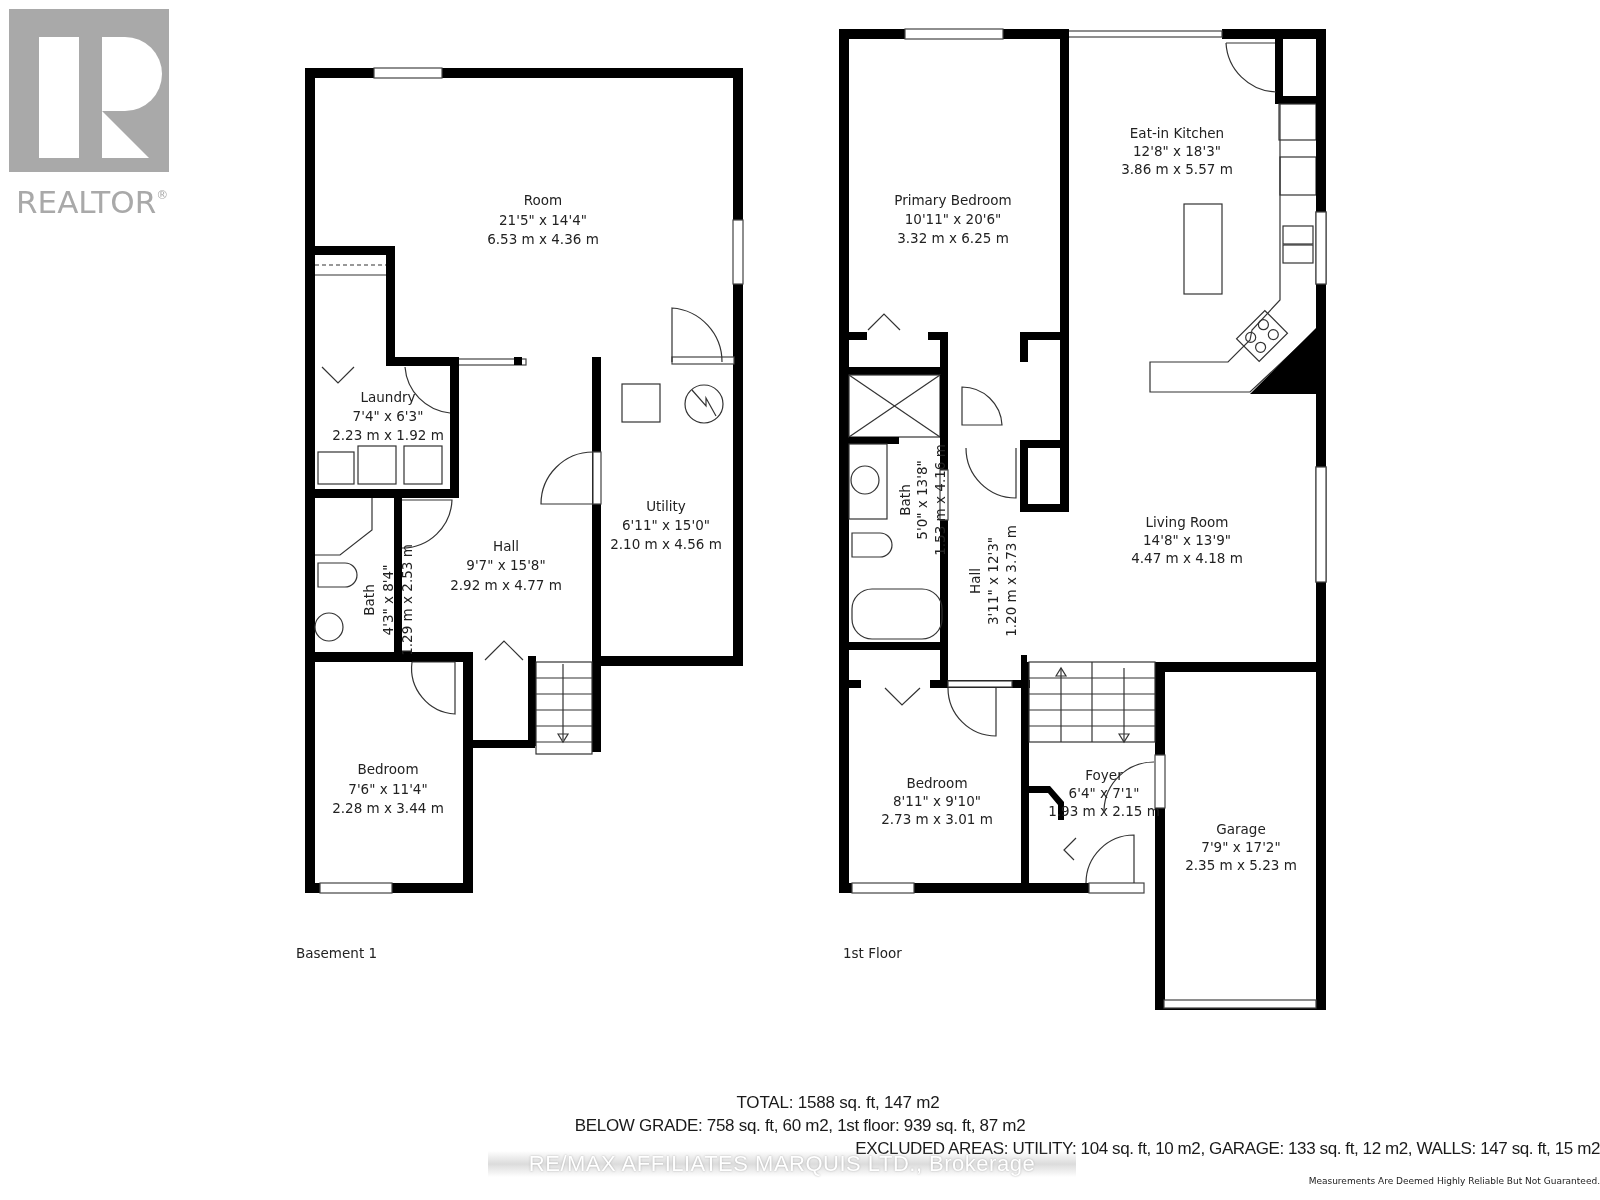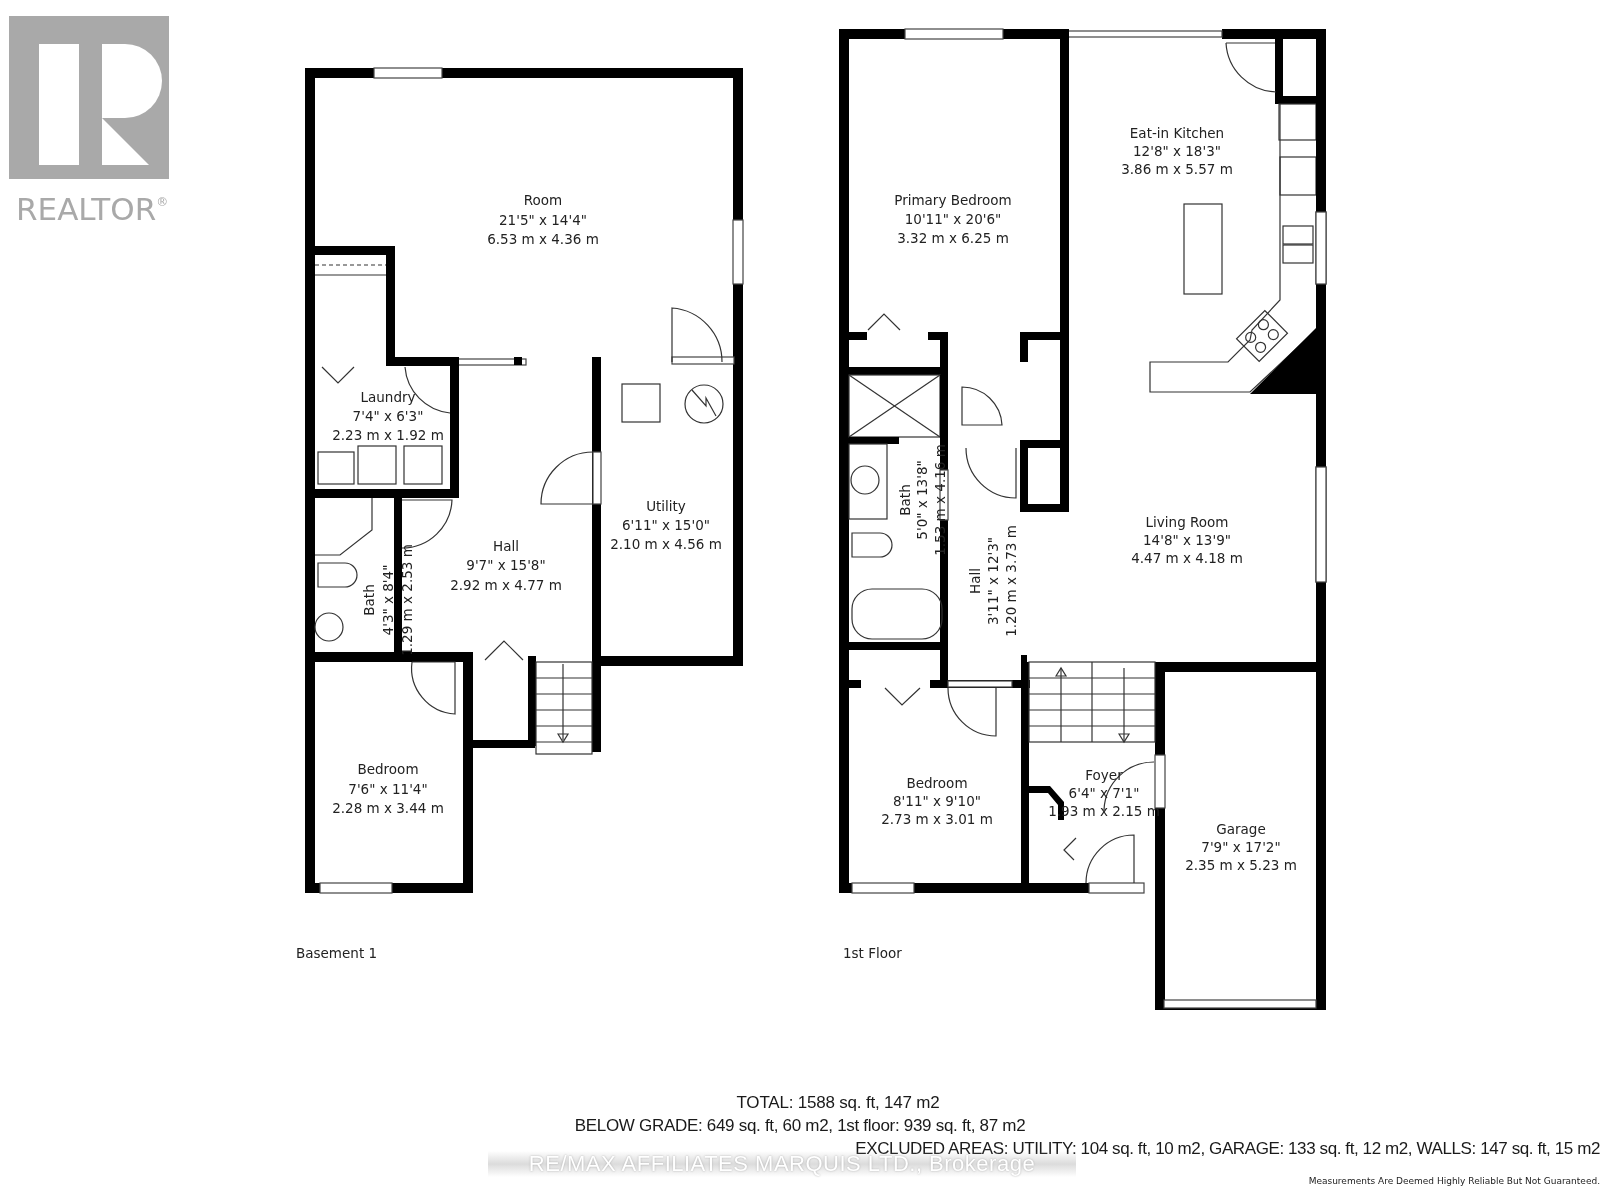--- a/index.html
+++ b/index.html
@@ -3,21 +3,21 @@
 <meta charset="utf-8">
 <style>
   html,body{margin:0;padding:0;background:#ffffff;}
   body{width:1600px;height:1200px;position:relative;overflow:hidden;font-family:"DejaVu Sans","Liberation Sans",sans-serif;}
   #plan{position:absolute;left:0;top:0;width:1600px;height:1200px;}
   .wall{fill:#000;}
   .thin{fill:none;stroke:#333;stroke-width:1.2;}
   .win{fill:#fff;stroke:#444;stroke-width:1.2;}
   .rlabel{font-family:"DejaVu Sans","Liberation Sans",sans-serif;font-size:13.5px;fill:#222;text-anchor:middle;}
   .flabel{font-family:"DejaVu Sans","Liberation Sans",sans-serif;font-size:13.5px;fill:#222;}
-  .logo{position:absolute;left:8px;top:15px;width:170px;height:210px;}
+  .logo{position:absolute;left:8px;top:8px;width:170px;height:210px;}
   .logo-box{position:absolute;left:1px;top:1px;width:160px;height:163px;background:#a9a9a9;}
   .logo-text{position:absolute;left:8px;top:176px;font-family:"DejaVu Sans","Liberation Sans",sans-serif;font-size:31px;color:#a9a9a9;letter-spacing:0px;}
   .logo-text sup{font-size:12px;vertical-align:top;position:relative;top:4px;}
   .summary{position:absolute;left:0;width:1600px;text-align:center;font-family:"Liberation Sans","DejaVu Sans",sans-serif;color:#1a1a1a;}
   .total{top:1093px;font-size:17px;font-weight:normal;letter-spacing:-0.2px;padding-left:38px;}
   .below{top:1116px;font-size:17px;letter-spacing:-0.3px;}
   .excl{top:1139px;font-size:17px;letter-spacing:-0.4px;text-align:right;}
   .watermark{position:absolute;left:488px;top:1151px;width:588px;height:26px;text-align:center;font-family:"Liberation Sans","DejaVu Sans",sans-serif;font-size:22px;color:#ffffff;letter-spacing:0.5px;background:linear-gradient(to bottom, rgba(200,200,200,0.0), rgba(190,190,190,0.55), rgba(200,200,200,0.0));text-shadow:0 0 2px #aaa;}
   .disclaimer{position:absolute;left:0;width:1600px;top:1176px;text-align:right;font-family:"DejaVu Sans","Liberation Sans",sans-serif;font-size:9px;color:#222;}
 </style>
@@ -279,16 +279,16 @@
     <g>
       <text class="rlabel" x="1241" y="834">Garage</text>
       <text class="rlabel" x="1241" y="852">7'9" x 17'2"</text>
       <text class="rlabel" x="1241" y="870">2.35 m x 5.23 m</text>
     </g>
     <text class="flabel" x="843" y="958">1st Floor</text>
   </g>
 </svg>
 
 <div class="summary total">TOTAL: 1588 sq. ft, 147 m2</div>
-<div class="summary below">BELOW GRADE: 649 sq. ft, 60 m2, 1st floor: 939 sq. ft, 87 m2</div>
+<div class="summary below">BELOW GRADE: 758 sq. ft, 60 m2, 1st floor: 939 sq. ft, 87 m2</div>
 <div class="summary excl">EXCLUDED AREAS: UTILITY: 104 sq. ft, 10 m2, GARAGE: 133 sq. ft, 12 m2, WALLS: 147 sq. ft, 15 m2</div>
 <div class="watermark">RE/MAX AFFILIATES MARQUIS LTD., Brokerage</div>
 <div class="disclaimer">Measurements Are Deemed Highly Reliable But Not Guaranteed.</div>
 
 </body></html>

